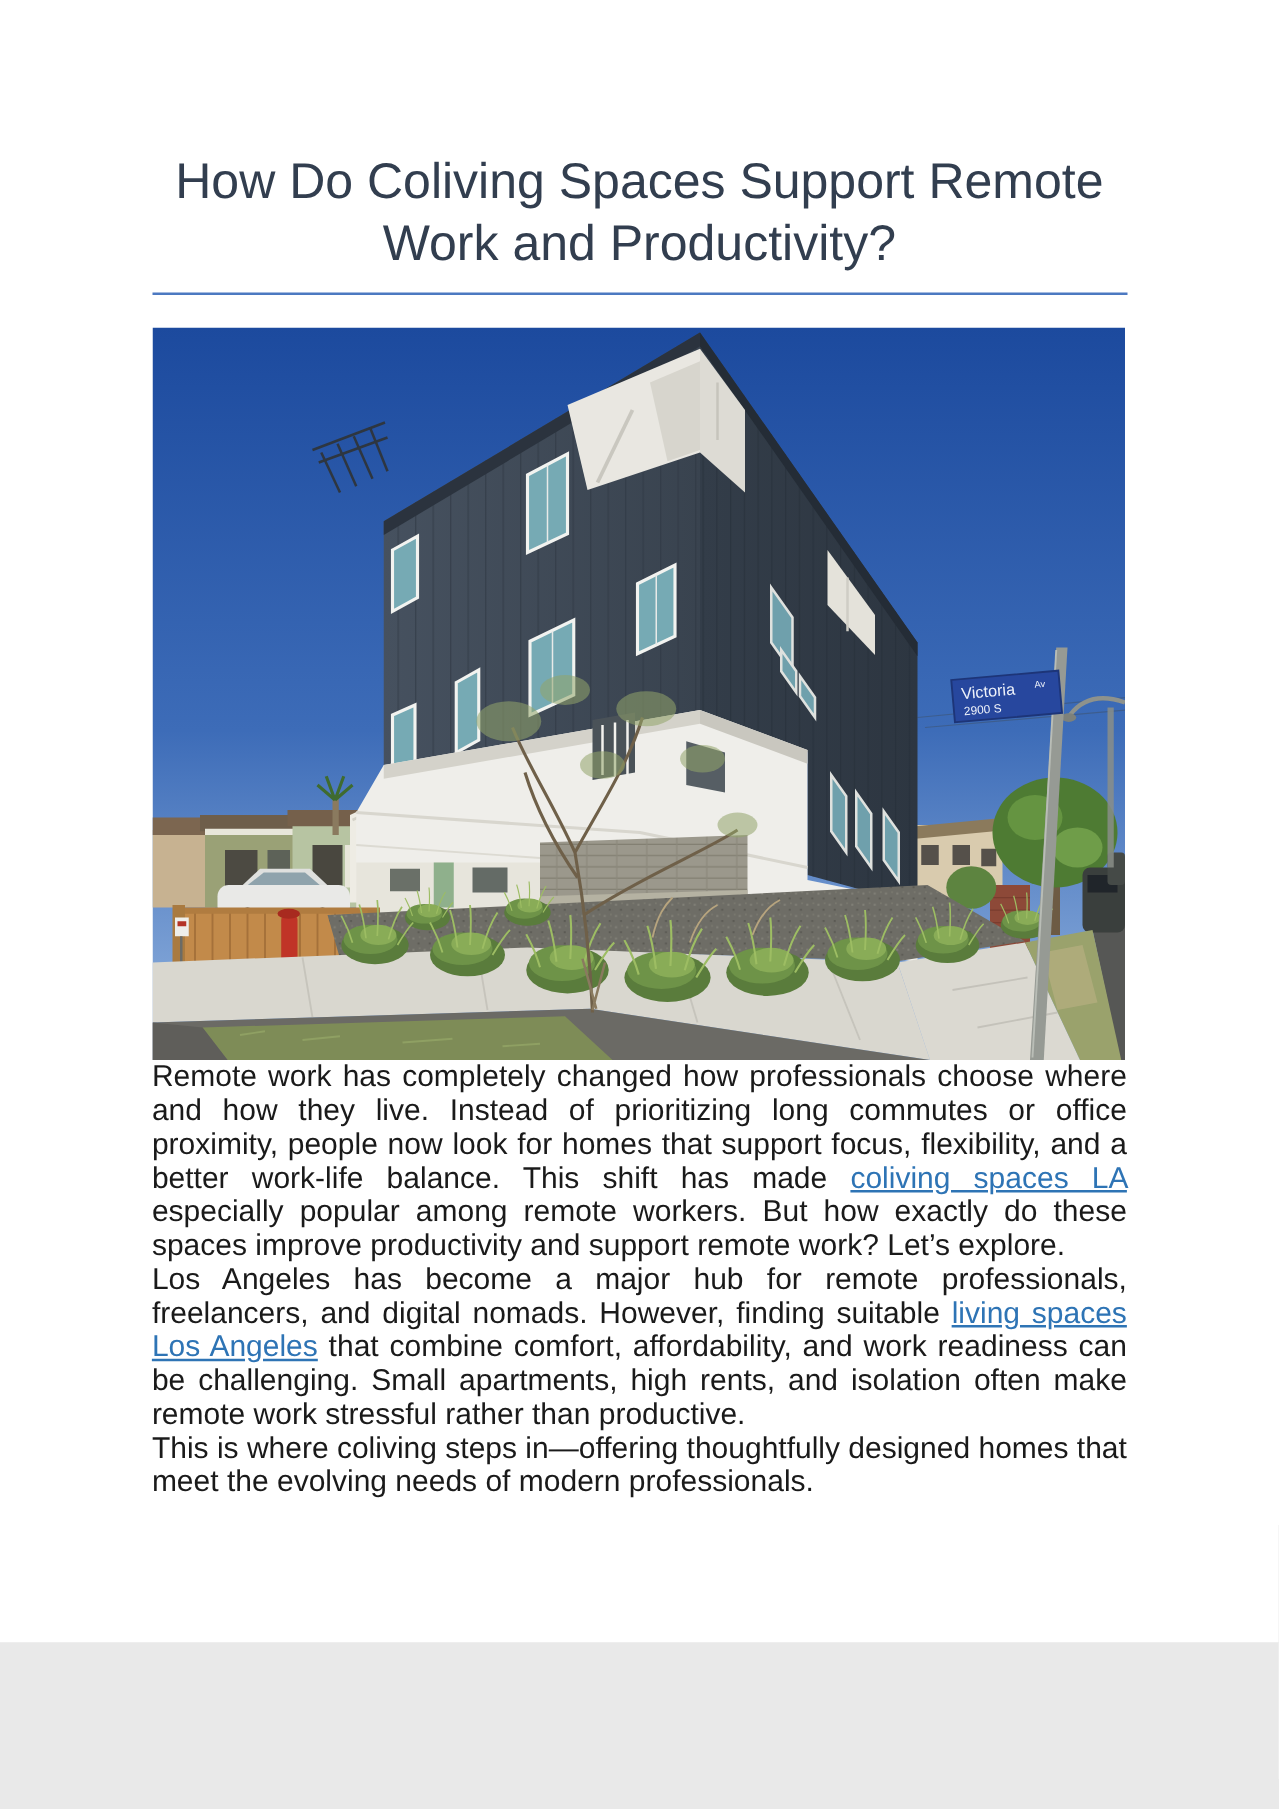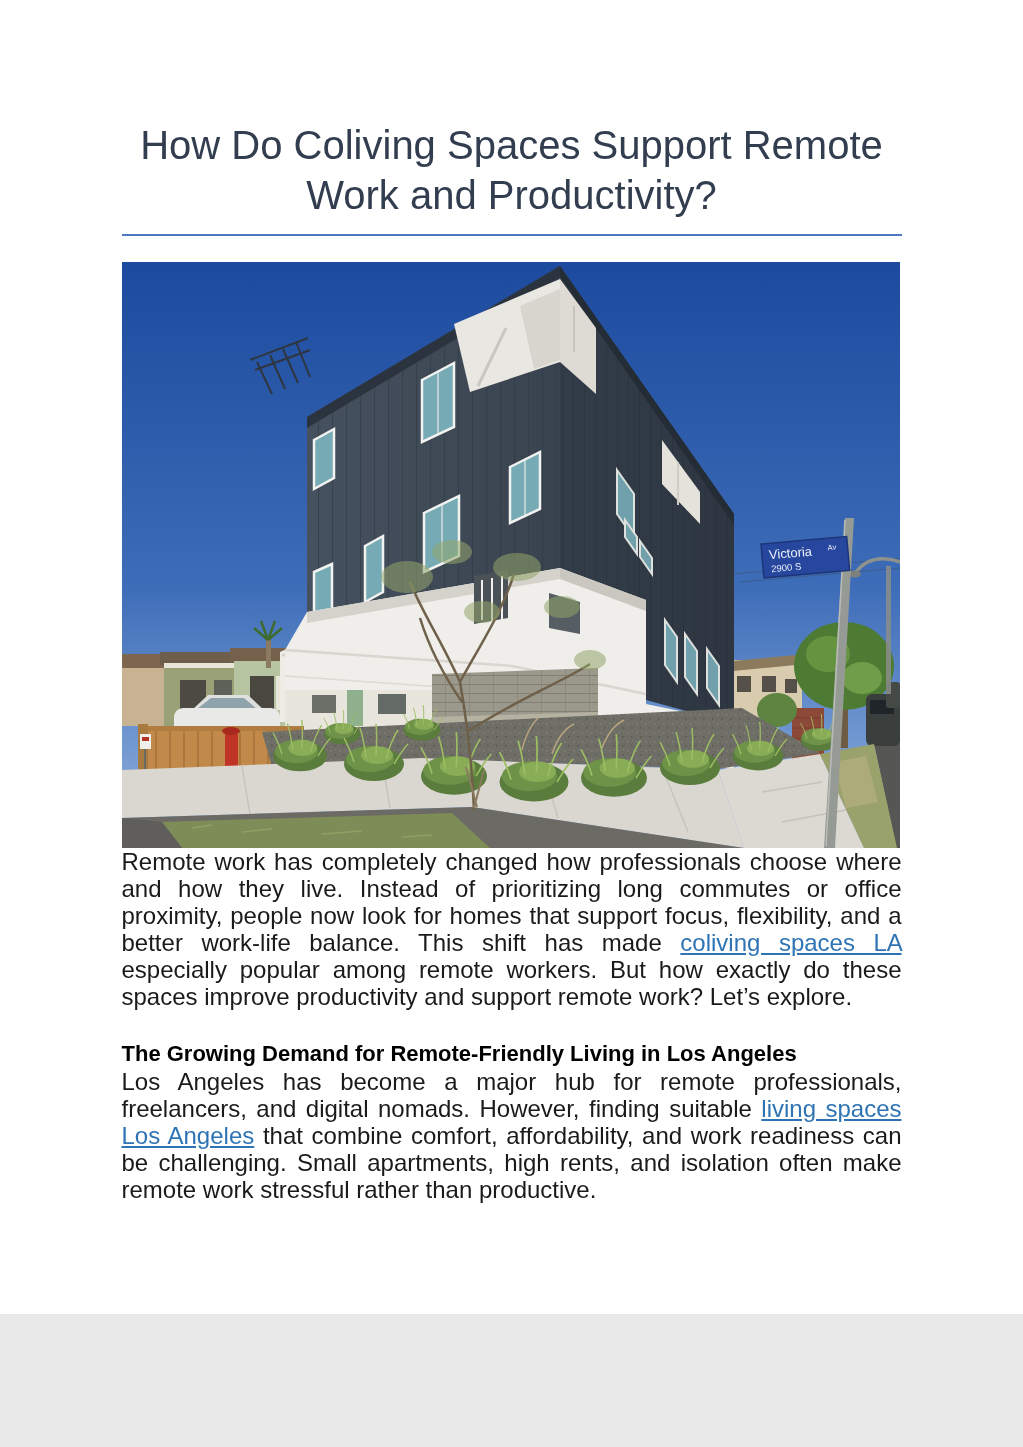--- a/index.html
+++ b/index.html
@@ -308,19 +308,19 @@
           <rect x="0" y="0" width="86" height="34" fill="#27479E" stroke="#1d3578" stroke-width="1.5"></rect>
           <text x="7" y="16" font-size="13" class="sign-text">Victoria</text>
           <text x="66" y="12" font-size="7.5" class="sign-text">Av</text>
           <text x="8" y="29" font-size="9.5" class="sign-text">2900 S</text>
         </g>
       </svg>
     </div>
 
     <p class="body-par par-intro"><span>Remote work has completely changed how professionals choose where and how they live. Instead of prioritizing long commutes or office proximity, people now look for homes that support focus, flexibility, and a better work-life balance. This shift has made </span><a class="doc-link">coliving spaces LA</a><span> especially popular among remote workers. But how exactly do these spaces improve productivity and support remote work? Let’s explore.</span></p>
 
-    <h2 class="section-heading">The Growing Demand for Remote-Friendly Living in Los Angeles</h2>
 
     <p class="body-par par-a"><span>Los Angeles has become a major hub for remote professionals, freelancers, and digital nomads. However, finding suitable </span><a class="doc-link">living spaces Los Angeles</a><span> that combine comfort, affordability, and work readiness can be challenging. Small apartments, high rents, and isolation often make remote work stressful rather than productive.</span></p>
 
+    <p class="body-par par-b">This is where coliving steps in—offering thoughtfully designed homes that meet the evolving needs of modern professionals.</p>
 
   </div>
 </div>
 
 </body></html>

